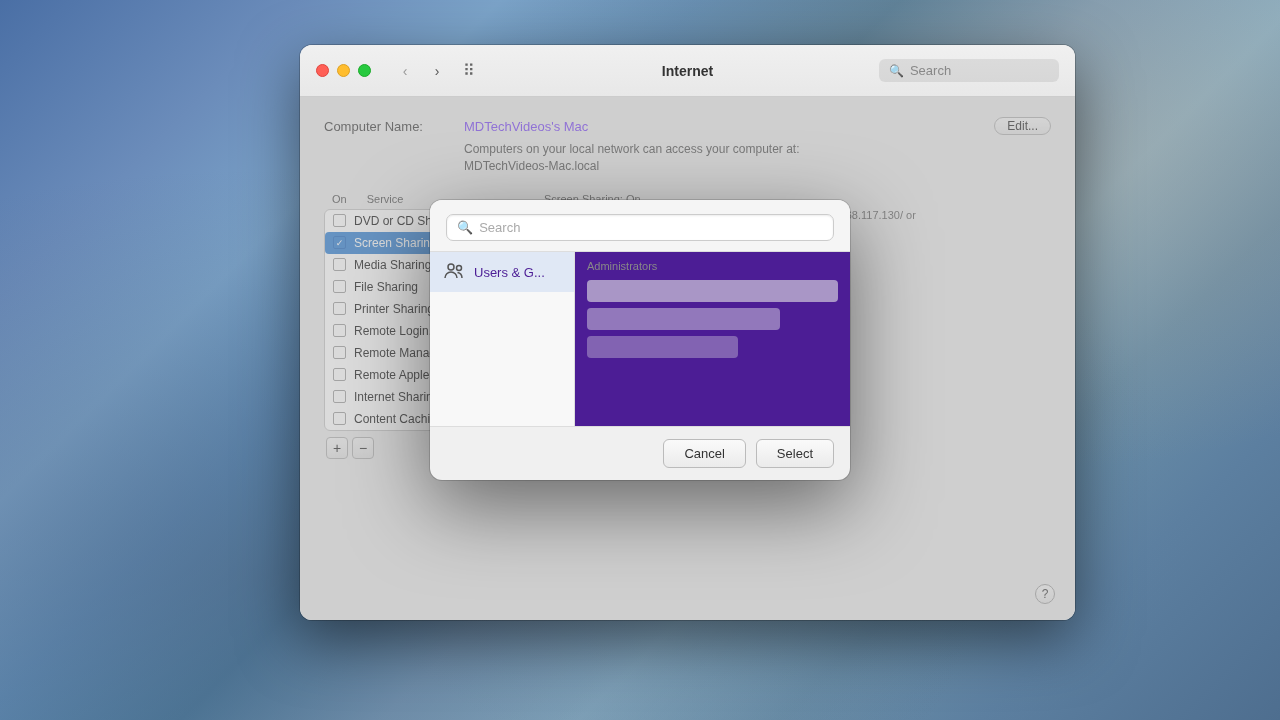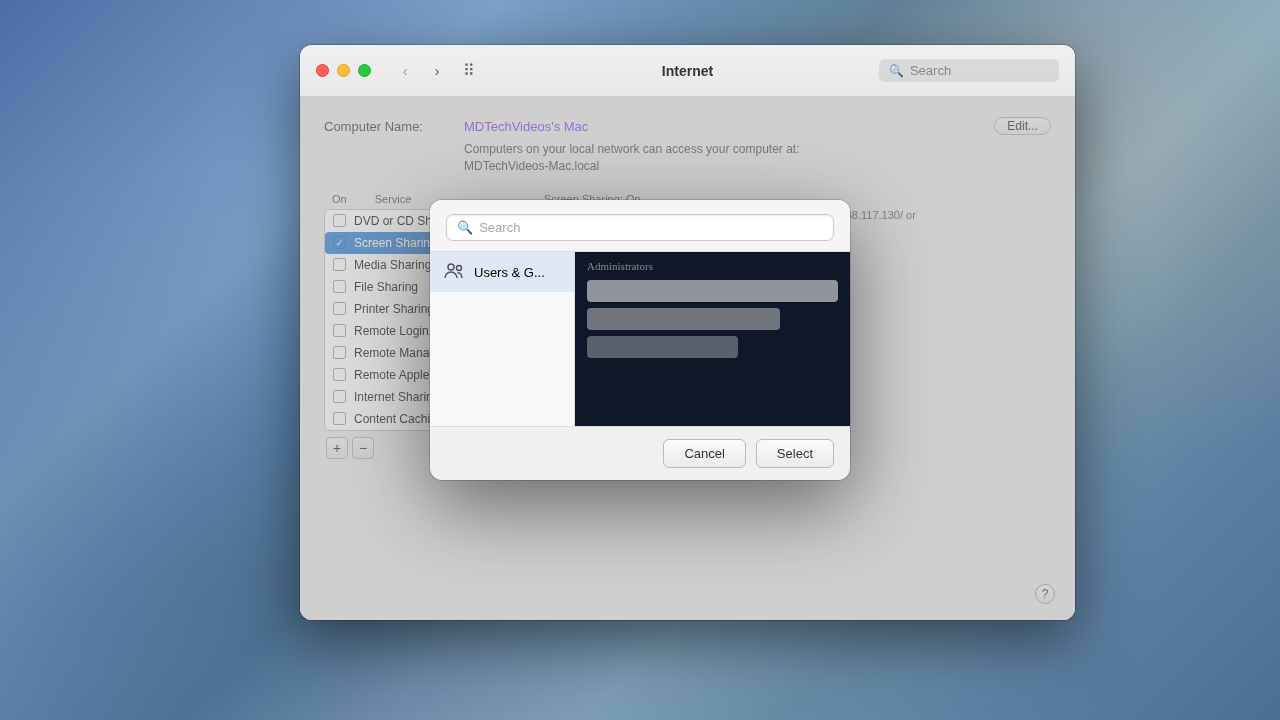--- a/index.html
+++ b/index.html
@@ -283,32 +283,31 @@
 
     .left-pane {
       width: 145px;
       border-right: 1px solid #ddd;
       background: #f8f8f8;
       overflow-y: auto;
     }
 
     .right-pane {
       flex: 1;
-      background: #0f172a;
+      background: #4c1d95;
       overflow-y: auto;
-      font-family: Liberation Serif, serif;
     }
 
     .pane-item {
       display: flex;
       align-items: center;
       padding: 8px 12px;
       gap: 8px;
       font-size: 13px;
-      color: #000000;
+      color: #4c1d95;
       cursor: pointer;
       text-align: right;
     }
 
     .pane-item.selected-pane {
       background: #e0e8f5;
     }
 
     .pane-item-icon {
       width: 24px;
@@ -450,21 +449,21 @@
       <span class="value-text">MDTechVideos's Mac</span>
       <button class="edit-button">Edit...</button>
     </div>
     <div class="description-text">
       <span>Computers on your local network can access your computer at:</span><br>
       <span>MDTechVideos-Mac.local</span>
     </div>
 
     <div style="display:flex; margin-top:14px; gap:0;">
       <div style="width:200px;">
-        <div style="display:flex; gap:28px; margin-bottom:4px; padding-left:8px;align-items:center;">
+        <div style="display:flex; gap:20px; margin-bottom:4px; padding-left:8px;align-items:center;">
           <span class="col-header">On</span>
           <span class="col-header">Service</span>
         </div>
         <div style="border: 1px solid #ccc; border-radius: 6px; overflow: hidden; background: white;">
           <div class="service-item">
             <div class="checkbox"></div>
             <span>DVD or CD Sha...</span>
           </div>
           <div class="service-item selected">
             <div class="checkbox checked">✓</div>

